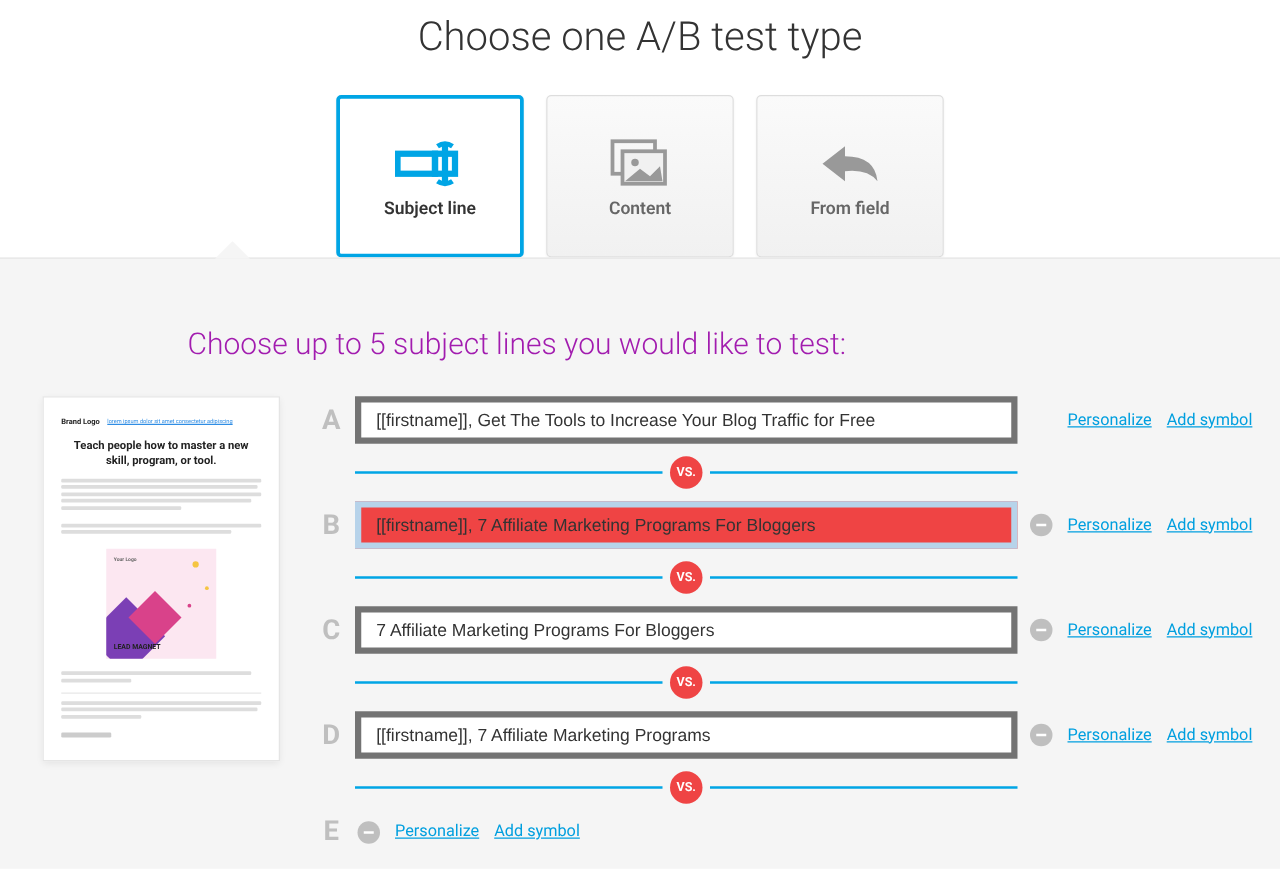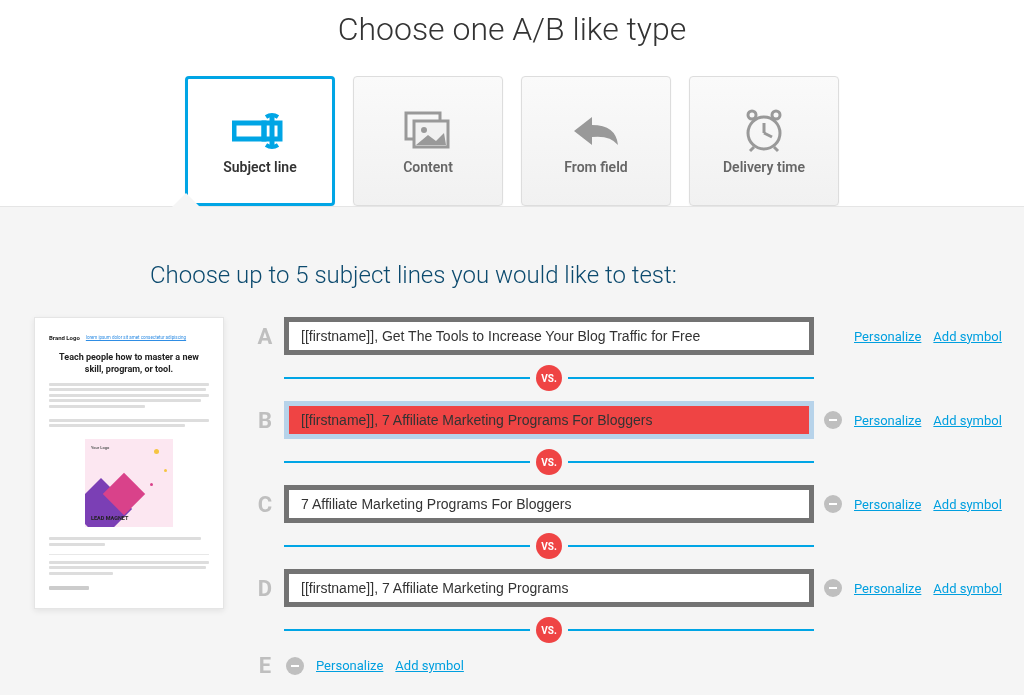--- a/index.html
+++ b/index.html
@@ -81,21 +81,21 @@
     left: -14px;
     width: 0; height: 0;
     border-left: 14px solid transparent;
     border-right: 14px solid transparent;
     border-bottom: 14px solid #e5e5e5;
     z-index: -1;
   }
   .subtitle {
     font-size: 24px;
     font-weight: 300;
-    color: #0c4a6e;
+    color: #a21caf;
     margin: 0 0 28px 130px;
   }
   .content-row {
     display: flex;
     gap: 30px;
     align-items: flex-start;
   }
   .preview {
     width: 190px;
     flex-shrink: 0;
@@ -266,21 +266,21 @@
     display: flex;
     align-items: center;
     justify-content: center;
     margin: 0 6px;
   }
 </style>
 </head>
 <body>
 
 <div class="top-section">
-  <h1 class="page-title">Choose one A/B like type</h1>
+  <h1 class="page-title">Choose one A/B test type</h1>
   <div class="test-types">
 
     <div class="test-card active">
       <div class="icon-wrap">
         <svg width="56" height="40" viewBox="0 0 56 40">
           <rect x="2" y="12" width="30" height="16" fill="none" stroke="#00a5e5" stroke-width="5"></rect>
           <line x1="40" y1="4" x2="40" y2="36" stroke="#00a5e5" stroke-width="5"></line>
           <path d="M34 6 Q40 2 46 6" fill="none" stroke="#00a5e5" stroke-width="4"></path>
           <path d="M34 34 Q40 38 46 34" fill="none" stroke="#00a5e5" stroke-width="4"></path>
           <rect x="32" y="12" width="16" height="16" fill="none" stroke="#00a5e5" stroke-width="5"></rect>
@@ -303,34 +303,20 @@
 
     <div class="test-card">
       <div class="icon-wrap">
         <svg width="52" height="40" viewBox="0 0 52 40">
           <path d="M22 6 L4 20 L22 34 L22 26 Q40 24 48 34 Q46 14 22 14 Z" fill="#999"></path>
         </svg>
       </div>
       <div class="label">From field</div>
     </div>
 
-    <div class="test-card">
-      <div class="icon-wrap">
-        <svg width="48" height="48" viewBox="0 0 48 48">
-          <circle cx="24" cy="26" r="16" fill="none" stroke="#999" stroke-width="3"></circle>
-          <line x1="24" y1="26" x2="24" y2="16" stroke="#999" stroke-width="3"></line>
-          <line x1="24" y1="26" x2="32" y2="30" stroke="#999" stroke-width="3"></line>
-          <circle cx="12" cy="8" r="4" fill="none" stroke="#999" stroke-width="3"></circle>
-          <circle cx="36" cy="8" r="4" fill="none" stroke="#999" stroke-width="3"></circle>
-          <line x1="14" y1="40" x2="10" y2="44" stroke="#999" stroke-width="3"></line>
-          <line x1="34" y1="40" x2="38" y2="44" stroke="#999" stroke-width="3"></line>
-        </svg>
-      </div>
-      <div class="label">Delivery time</div>
-    </div>
 
   </div>
 </div>
 
 <div class="lower-section">
   <div class="pointer"></div>
   <h2 class="subtitle">Choose up to 5 subject lines you would like to test:</h2>
 
   <div class="content-row">
 

